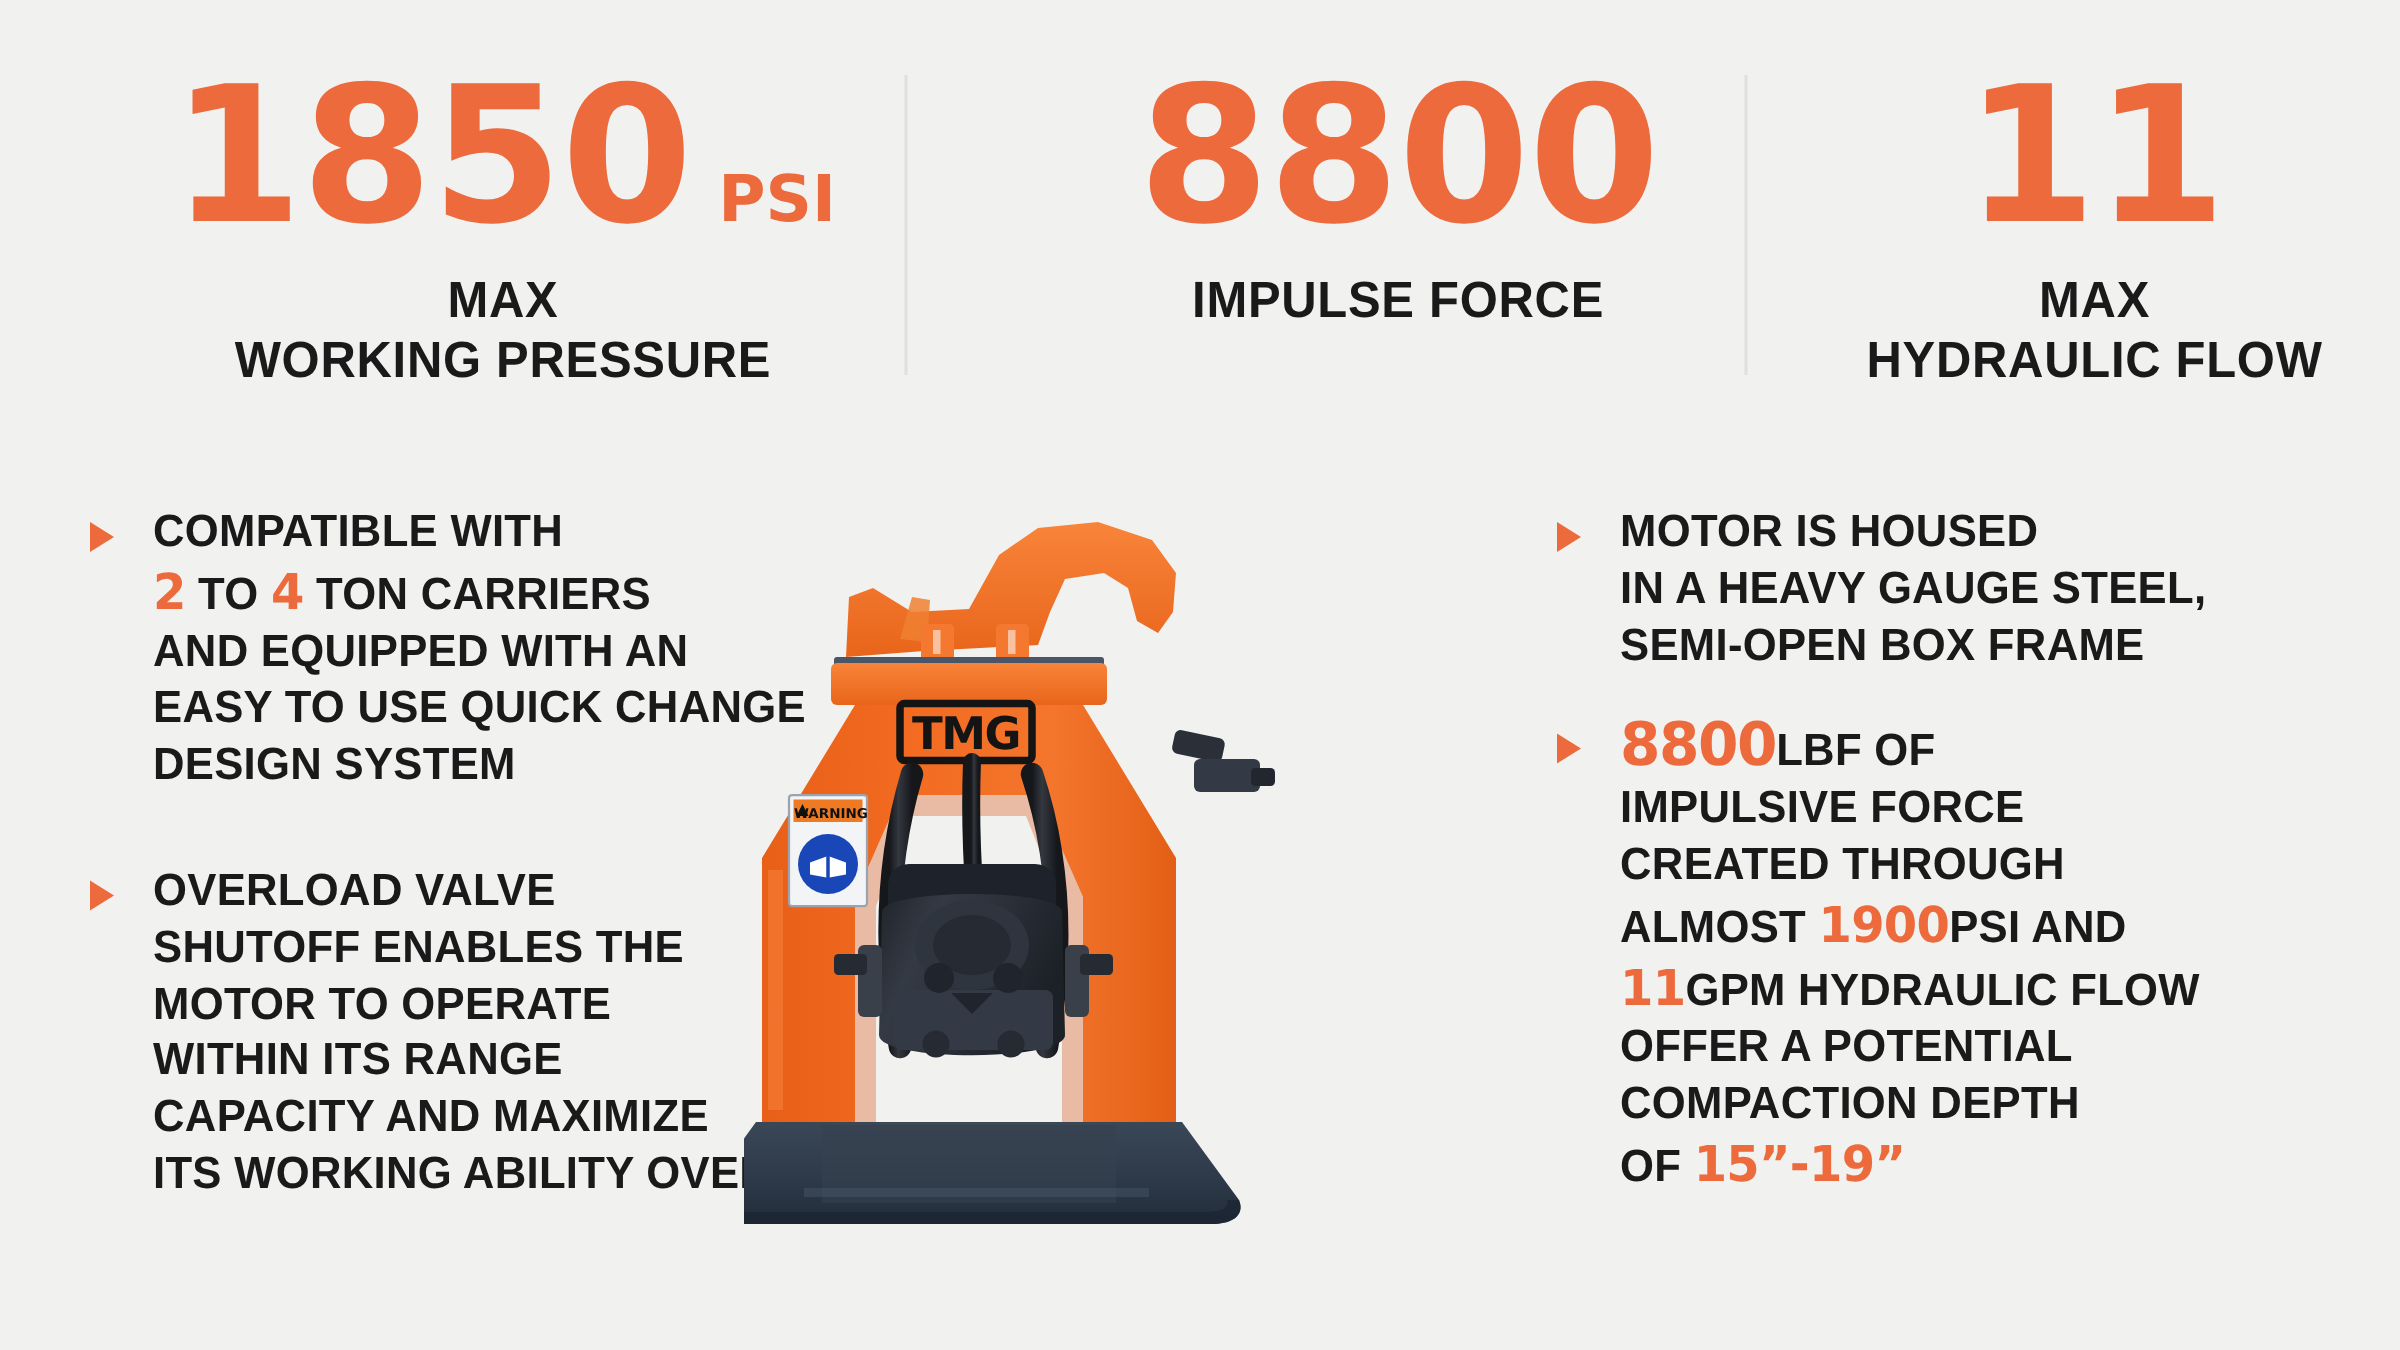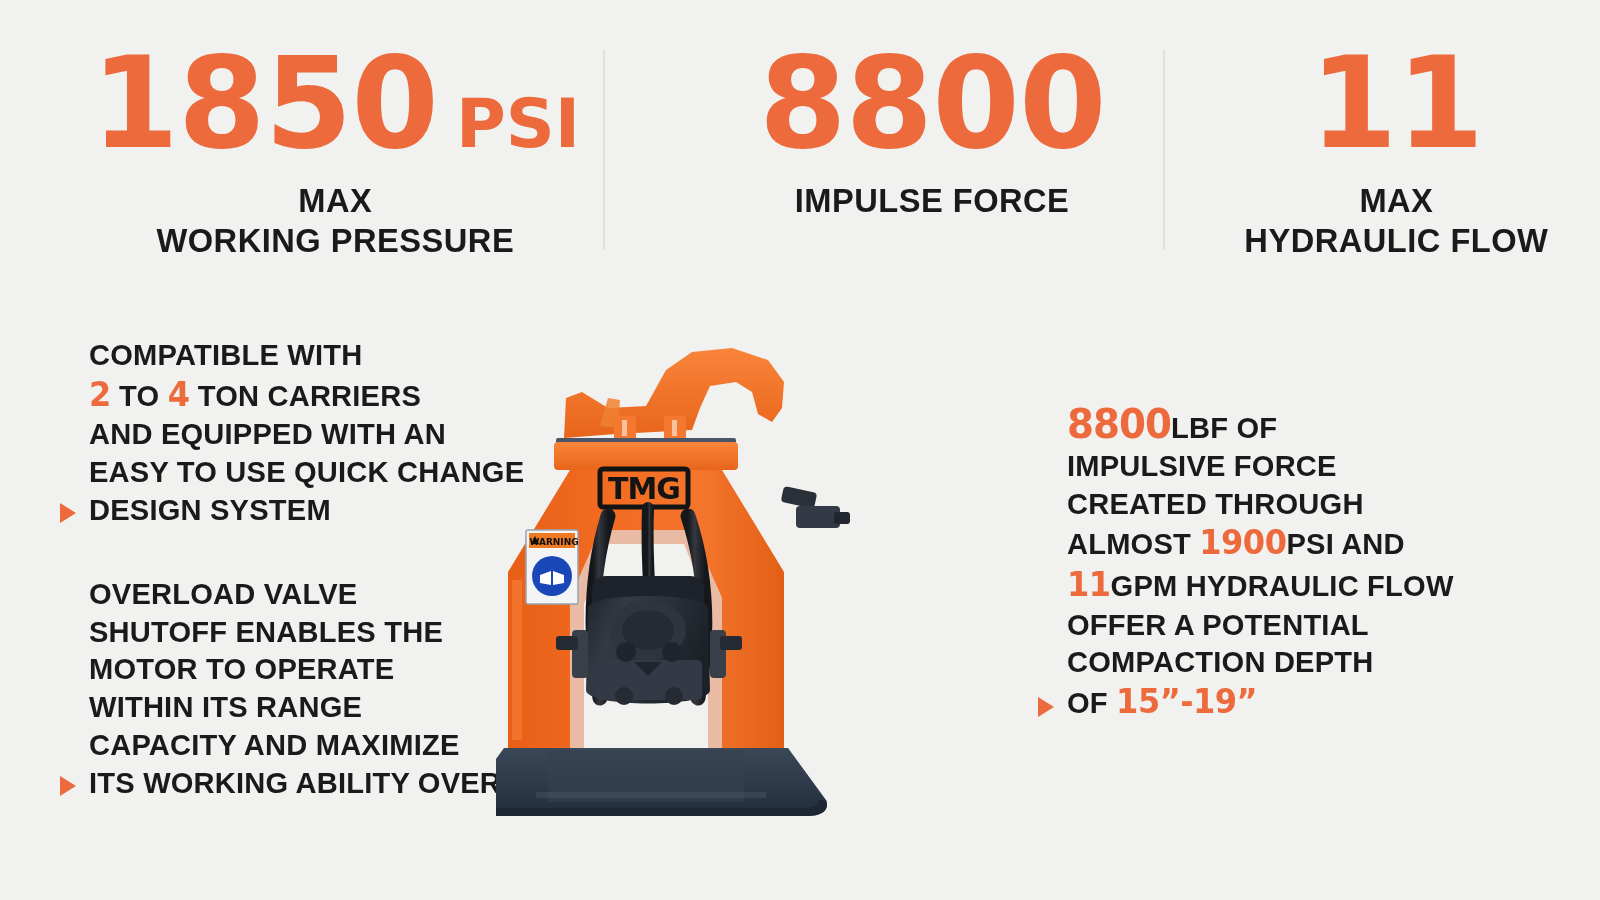--- a/index.html
+++ b/index.html
@@ -56,21 +56,21 @@
     transform:scaleX(1.0);
     transform-origin:left bottom;
   }
   .s1 .numeral { font-size:126px; }
   .s2 .numeral { font-size:126px; }
   .s3 .numeral { font-size:126px; }
 
   .unit {
     font-family:"DejaVu Sans", sans-serif;
     font-weight:700;
-    font-size:68px;
+    font-size:43px;
     letter-spacing:0px;
     margin-left:18px;
   }
 
   .stat-caption {
     margin-top:18px;
     text-align:center;
     color:#1A1A1A;
     font-family:"Liberation Sans", sans-serif;
     font-weight:700;
@@ -93,24 +93,25 @@
   .bullet-col {
     position:absolute;
     top:336px;
   }
   #col-left  { left:58px;   width:620px; }
   #col-right { left:1036px; width:520px; }
 
   .bullet {
     position:relative;
     display:flex;
-    align-items:flex-end;
+    align-items:flex-start;
+    gap:13px;
   }
   #col-left  .bullet.b2 { margin-top:46px; }
-  #col-right .bullet.b2 { margin-top:68px; }
+  #col-right .bullet.b2 { margin-top:28px; }
 
   .arrow-icon {
     flex:0 0 auto;
     margin-top:10px;
     margin-right:11px;
   }
 
   .bullet-text {
     color:#1A1A1A;
     font-family:"Liberation Sans", sans-serif;
@@ -208,20 +209,30 @@
           <span class="ln"><span>SHUTOFF ENABLES THE</span></span>
           <span class="ln"><span>MOTOR TO OPERATE</span></span>
           <span class="ln"><span>WITHIN ITS RANGE</span></span>
           <span class="ln"><span>CAPACITY AND MAXIMIZE</span></span>
           <span class="ln"><span>ITS WORKING ABILITY OVER TIME</span></span>
         </div>
       </div>
     </div>
 
   <div class="bullet-col" id="col-right">
+      <div class="bullet b1">
+        <span class="arrow-icon"><svg width="20" height="24" viewBox="0 0 20 24">
+            <polygon points="2,2 18,12 2,22" fill="#EC6A3C"></polygon>
+          </svg></span>
+        <div class="bullet-text">
+          <span class="ln"><span>MOTOR IS HOUSED</span></span>
+          <span class="ln"><span>IN A HEAVY GAUGE STEEL,</span></span>
+          <span class="ln"><span>SEMI-OPEN BOX FRAME</span></span>
+        </div>
+      </div>
       <div class="bullet b2">
         <span class="arrow-icon"><svg width="20" height="24" viewBox="0 0 20 24">
             <polygon points="2,2 18,12 2,22" fill="#EC6A3C"></polygon>
           </svg></span>
         <div class="bullet-text">
           <span class="ln"><span class="hl-big">8800</span><span>LBF  OF</span></span>
           <span class="ln"><span>IMPULSIVE FORCE</span></span>
           <span class="ln"><span>CREATED THROUGH</span></span>
           <span class="ln"><span>ALMOST </span><span class="hl">1900</span><span>PSI AND</span></span>
           <span class="ln"><span class="hl">11</span><span>GPM HYDRAULIC FLOW</span></span>

